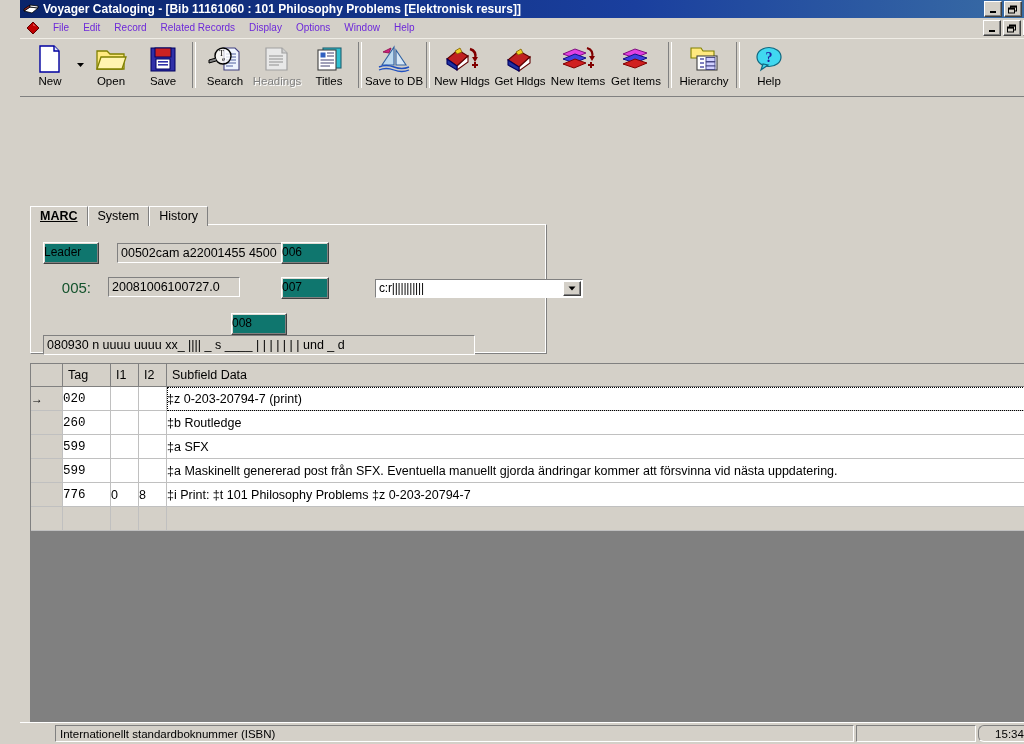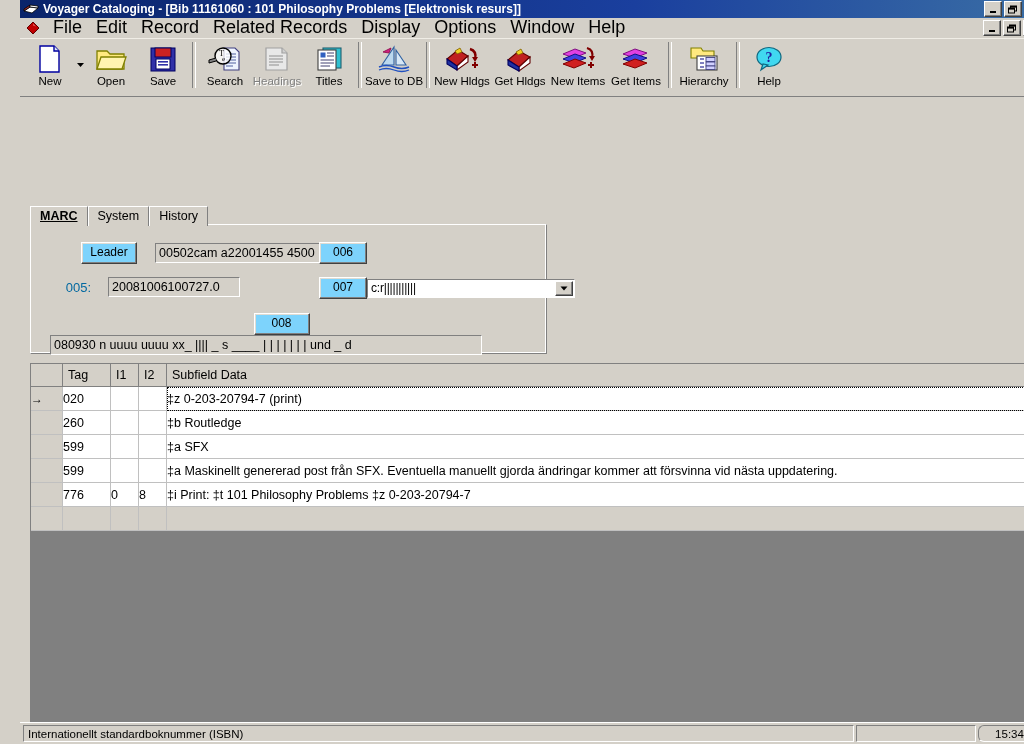--- a/index.html
+++ b/index.html
@@ -78,22 +78,22 @@
     position: relative;
   }
   .menu-doc-icon {
     width: 18px; height: 16px;
     margin: 0 4px 0 4px;
     position: relative;
     flex: 0 0 auto;
   }
   .menu-item {
     padding: 2px 7px 3px 7px;
-    font-size: 18px;
-    color: #000000;
+    font-size: 10px;
+    color: #6d28d9;
     white-space: nowrap;
     cursor: default;
   }
   .menubar .wbtns {
     position: absolute;
     right: 3px; top: 2px;
   }
 
   
   .toolbar {
@@ -192,50 +192,49 @@
   .ff-inner {
     position: absolute;
     inset: 0;
     border-top: 0;
     border-left: 0;
     border-right: 1px solid #ffffff;
     border-bottom: 1px solid #ffffff;
   }
   .ff-row { position: absolute; display: flex; align-items: center; }
   .btn3d {
-    background: #7dd3fc;
+    background: #0f766e;
     border-top: 1px solid #ffffff;
     border-left: 1px solid #ffffff;
     border-right: 1px solid #404040;
     border-bottom: 1px solid #404040;
     box-shadow: inset -1px -1px 0 #808080, inset 1px 1px 0 #dfdcd4;
     font-size: 12px;
     font-family: "Liberation Sans", sans-serif;
     color: #000;
-    text-align: center;
+    text-align: left;
     cursor: default;
     line-height: 18px;
     height: 20px;
-    margin-left: 38px;
   }
   .sunken {
     background: #d4d0c8;
     border-top: 1px solid #808080;
     border-left: 1px solid #808080;
     border-right: 1px solid #ffffff;
     border-bottom: 1px solid #ffffff;
     font-size: 12.5px;
     padding: 1px 2px 0 3px;
     height: 17px;
     line-height: 16px;
     overflow: hidden;
     white-space: nowrap;
     color: #000;
   }
-  .lbl { font-size: 13px; color: #0369a1; }
+  .lbl { font-size: 15px; color: #14532d; }
   .combo {
     height: 19px;
     background: #ffffff;
     border-top: 1px solid #808080;
     border-left: 1px solid #808080;
     border-right: 1px solid #ffffff;
     border-bottom: 1px solid #ffffff;
     display: flex;
     align-items: stretch;
     box-sizing: border-box;
@@ -298,21 +297,21 @@
     background: #d4d0c8;
     border-bottom: 1px solid #808080;
     border-right: 1px solid #808080;
     height: 22px;
     padding-left: 5px;
   }
   th.c-sel, td.c-sel { width: 26px; }
   th.c-tag, td.c-tag { width: 42px; }
   th.c-i1, td.c-i1, th.c-i2, td.c-i2 { width: 22px; }
   td.c-sel { background: #d4d0c8; text-align: center; }
-  td.c-tag { padding-left: 7px; }
+  td.c-tag { padding-left: 7px; font-family: Liberation Mono, monospace; }
   td.c-i1, td.c-i2 { padding-left: 6px; }
   td.c-data { padding-left: 5px; }
   td.c-data.focused {
     outline: 1px dotted #000;
     outline-offset: -1px;
   }
   tr.emptyrow td { background: #d4d0c8; border-right: 1px solid #c0c0c0; }
   tr.emptyrow td.c-sel { background: #d4d0c8; }
   .arrow-marker { font-size: 12px; line-height: 1; font-weight: bold; }
 
@@ -334,21 +333,21 @@
     border-left: 1px solid #808080;
     border-right: 1px solid #ffffff;
     border-bottom: 1px solid #ffffff;
     font-size: 11.5px;
     line-height: 16px;
     padding: 0 4px;
     box-sizing: border-box;
     white-space: nowrap;
     overflow: hidden;
   }
-  .sb-main { flex: 1 1 auto; }
+  .sb-main { flex: 1 1 auto; margin-left: 32px; }
   .sb-mid { width: 120px; }
   .sb-time { width: 63px; text-align: center; border-radius: 6px; }
 </style>
 </head>
 <body>
 
 <div class="app">
 
   <div class="titlebar">
     <span class="titlebar-icon">
@@ -623,39 +622,39 @@
         <div class="ff-row" style="left:250px; top:17px;">
           <div class="btn3d" style="width:46px;">
             <span>006</span>
           </div>
         </div>
 
         <div class="ff-row" style="left:12px; top:52px; width:230px;">
           <span class="lbl" style="width:48px; text-align:right; display:inline-block;">005:</span>
           <div class="sunken" style="width:125px; margin-left:17px;">20081006100727.0</div>
         </div>
-        <div class="ff-row" style="left:250px; top:52px;">
+        <div class="ff-row" style="left:250px; top:52px;gap:30px;">
           <div class="btn3d" style="width:46px;">
             <span>007</span>
           </div>
-          <div class="combo" style="width:208px; margin-left:0;">
+          <div class="combo" style="width:208px; margin-left:16px;">
             <span class="combo-text">c:r|||||||||||</span>
             <span class="combo-btn">
               <svg width="8" height="5" viewBox="0 0 8 5">
                   <path d="M0.5 0.5 L7.5 0.5 L4 4.5 Z" fill="#000"></path>
                 </svg>
             </span>
           </div>
         </div>
 
         <div class="ff-row" style="left:12px; top:88px;flex-direction:column;">
           <div class="btn3d" style="width:54px;">
             <span>008</span>
           </div>
-          <div class="sunken" style="width:425px; margin-left:7px; letter-spacing:0px;">080930 n  uuuu  uuuu  xx_  ||||  _  s  ____   | | | | | | |  und  _  d</div>
+          <div class="sunken" style="width:425px; letter-spacing:0px;">080930 n  uuuu  uuuu  xx_  ||||  _  s  ____   | | | | | | |  und  _  d</div>
         </div>
 
       </div>
     </div>
 
     <div class="gridwrap">
       <table class="grid">
         <thead>
           <tr>
             <th class="c-sel"></th>

